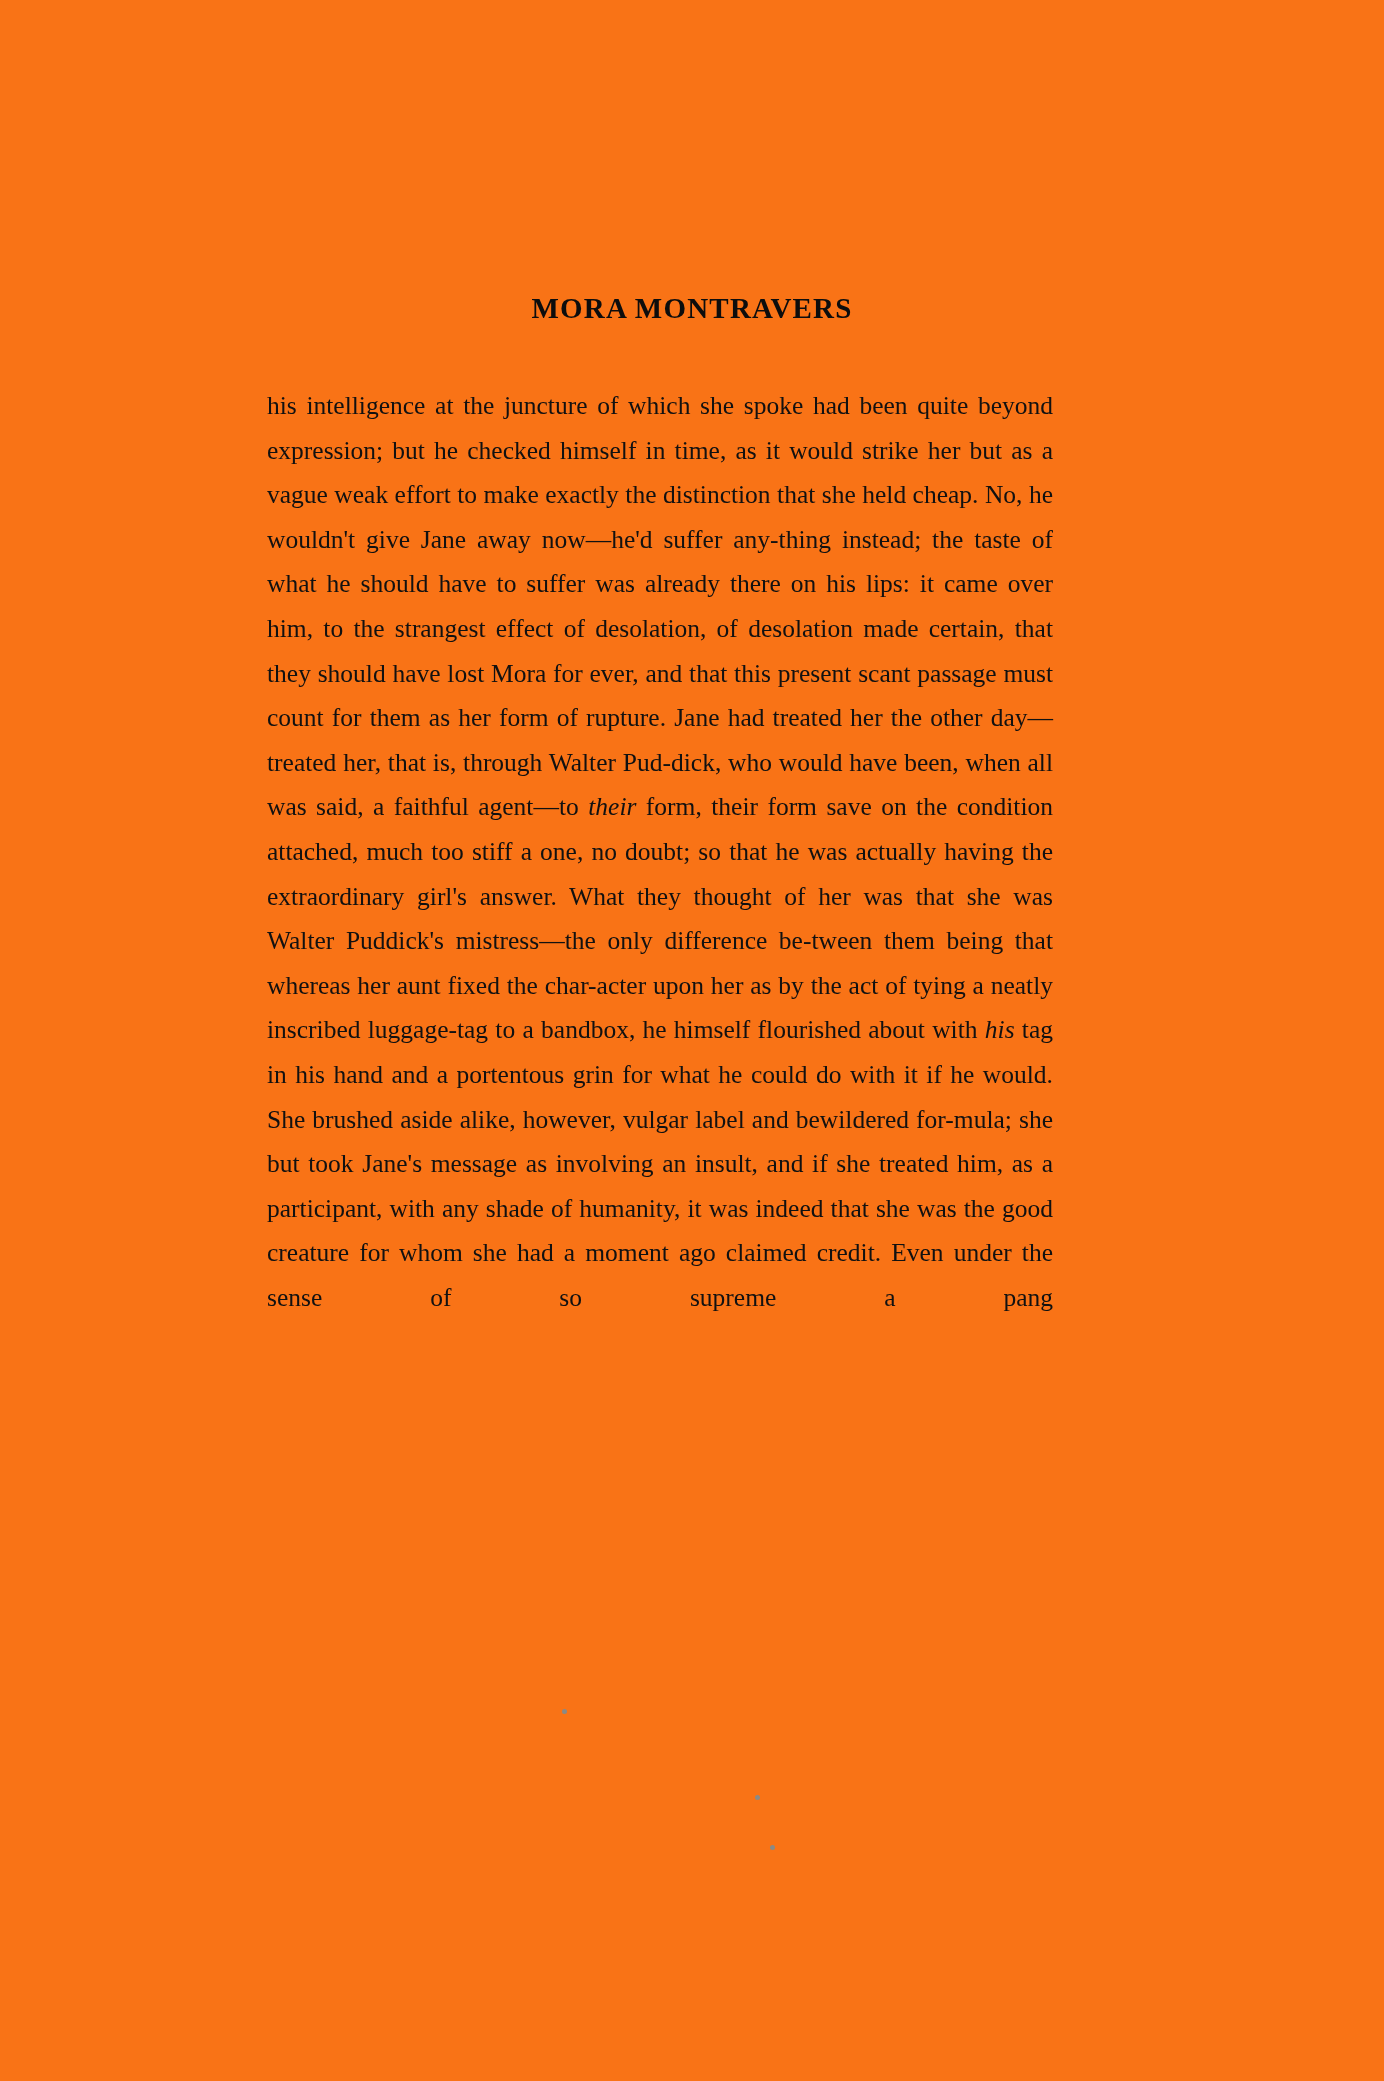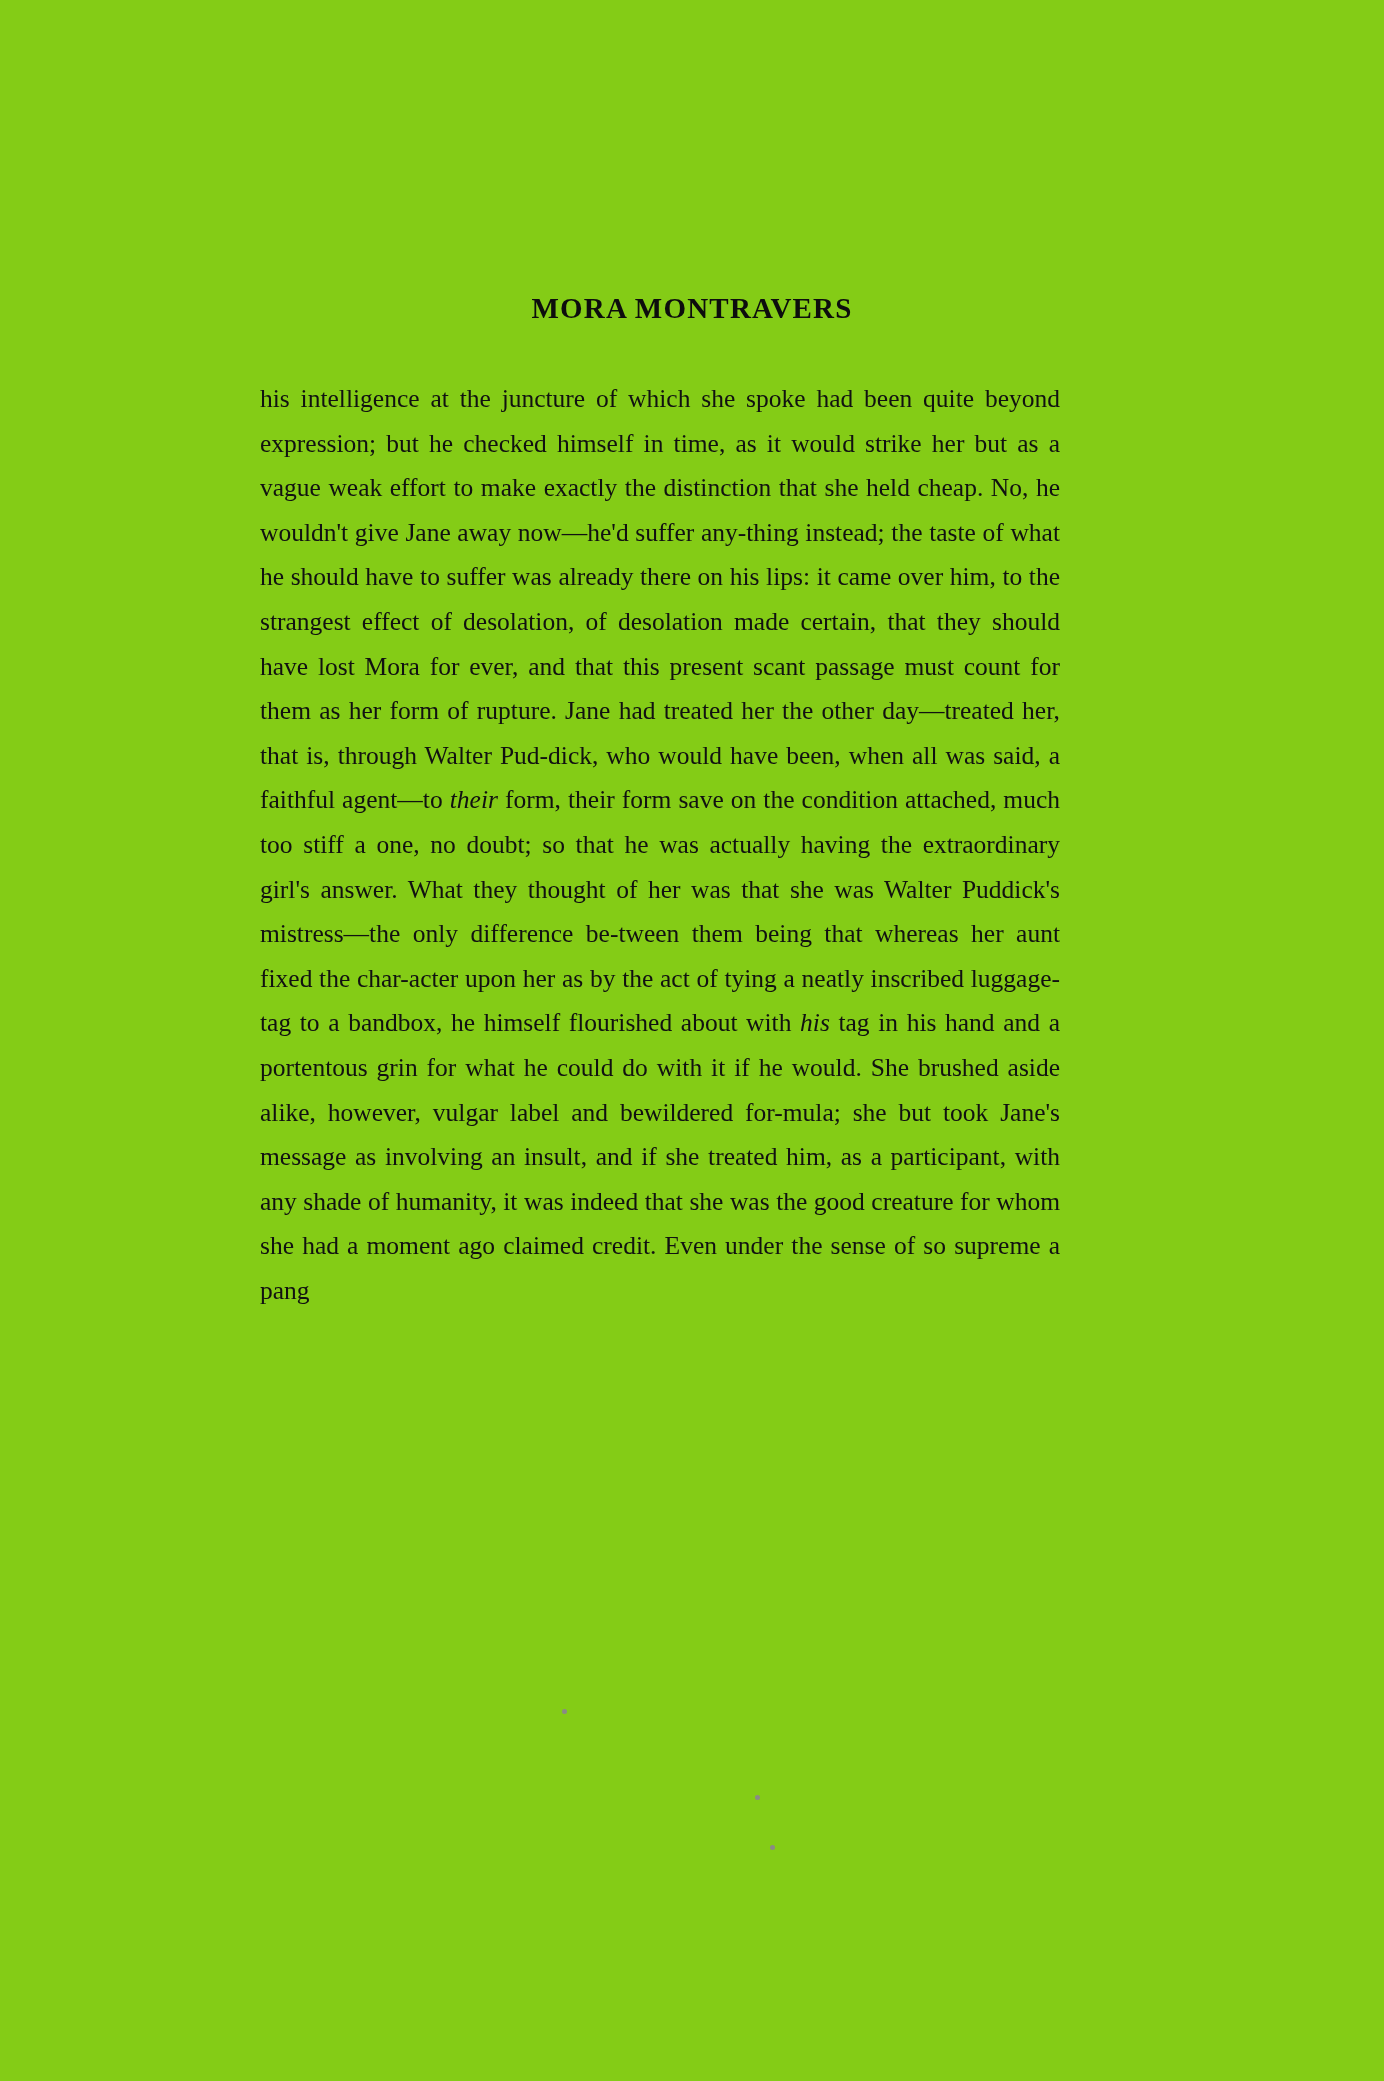--- a/index.html
+++ b/index.html
@@ -14,21 +14,21 @@
     color: #111111;
     position: relative;
     overflow: hidden;
   }
   .page {
     position: absolute;
     left: 0;
     top: 0;
     width: 1384px;
     height: 2081px;
-    background: #84cc16;
+    background: #f97316;
   }
   .running-head {
     position: absolute;
     left: 0;
     right: 0;
     top: 292px;
     text-align: center;
     font-size: 29px;
     letter-spacing: 1.2px;
     font-weight: bold;
@@ -40,21 +40,21 @@
     top: 372px;
     width: 810px;
     font-size: 25.5px;
     line-height: 44.6px;
     text-align: justify;
     text-justify: inter-word;
     color: #111111;
     hyphens: manual;
   }
   .body-text p {
-    margin: 5px;
+    margin: 12px;
     text-align: justify;
   }
   .body-text p::after {
     content: "";
     display: inline-block;
     width: 100%;
   }
   em {
     font-style: italic;
   }

